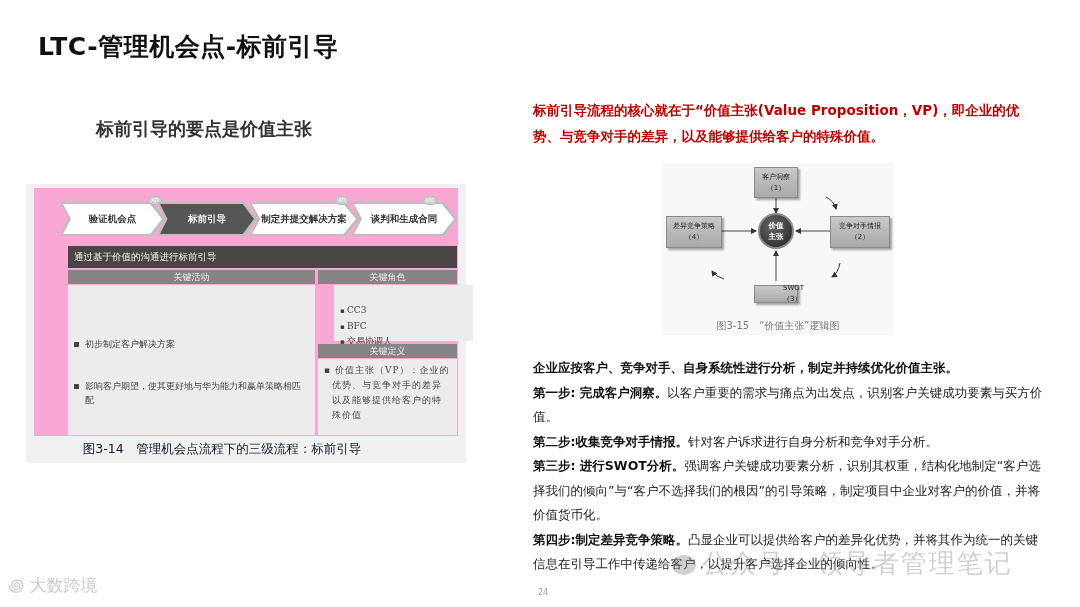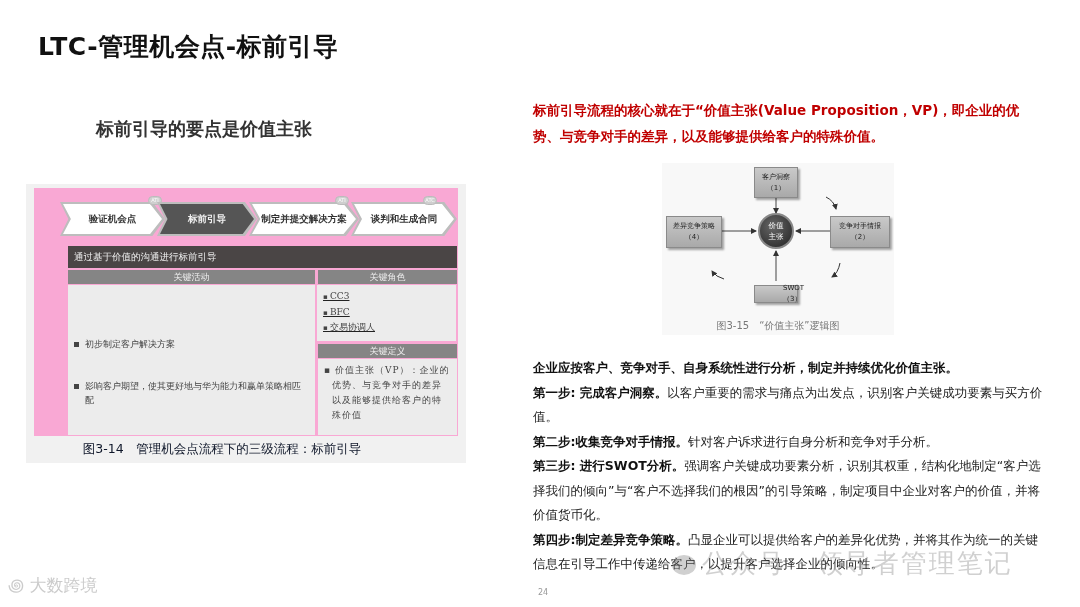--- a/index.html
+++ b/index.html
@@ -29,21 +29,21 @@
   .role-item { font-family: "DejaVu Serif", serif; font-size: 9px; color: #444; line-height: 14.5px; }
   .role-item::before { content: "▪ "; font-size: 7px; }
   .def-text { font-family: "DejaVu Serif", serif; font-size: 9px; color: #444; line-height: 15px; letter-spacing: 1px; }
   .fig14-caption { position: absolute; left: 0; width: 392px; top: 257px; text-align: center; font-size: 12.5px; color: #0f172a; }
 
   
   .red-lead { position: absolute; left: 533px; top: 97px; width: 510px; font-size: 13.5px; font-weight: bold; color: #c00000; line-height: 26px; }
 
   .fig15 { position: absolute; left: 662px; top: 163px; width: 232px; height: 172px; background: #f8f8f8; }
   .box { position: absolute; background: linear-gradient(#c9c9c9, #a9a9a9); border: 1px solid #8a8a8a; box-shadow: 2px 2px 2px rgba(0,0,0,0.35); font-size: 7px; color: #222; text-align: center; line-height: 11px; display: flex; flex-direction: column; justify-content: center; }
-  .hub { position: absolute; left: 96px; top: 50px; width: 36px; height: 36px; border-radius: 50%; background: radial-gradient(circle at 40% 35%, #666, #222); border: 2px solid #888; color: #fff; font-size: 7.5px; line-height: 11px; text-align: center; display: flex; flex-direction: column; justify-content: center; }
+  .hub { position: absolute; left: 96px; top: 50px; width: 36px; height: 36px; border-radius: 50%; background: radial-gradient(circle at 40% 35%, #666, #222); border: 2px solid #888; color: #fff; font-size: 7.5px; line-height: 11px; text-align: center; display: flex; flex-direction: column; justify-content: center; font-weight: bold; }
   .fig15-caption { position: absolute; left: 0; width: 232px; top: 156px; text-align: center; font-size: 10px; color: #777; }
   .arrow-svg { position: absolute; left: 0; top: 0; }
 
   .steps { position: absolute; left: 533px; top: 356px; width: 510px; font-size: 12.5px; color: #222; line-height: 24.5px; }
   .steps b { font-weight: bold; color: #111; }
   .page-num { position: absolute; left: 538px; top: 588px; font-size: 8px; color: #999; }
 
   .wm-right { position: absolute; left: 672px; top: 546px; font-size: 26px; color: rgba(120,120,120,0.35); letter-spacing: 2px; white-space: nowrap; }
   .wm-right .wm-icon { display: inline-block; width: 24px; height: 20px; border-radius: 50%; background: rgba(120,120,120,0.35); vertical-align: middle; margin-right: 6px; }
   .wm-left { position: absolute; left: 8px; top: 572px; font-size: 17px; color: rgba(160,160,160,0.55); white-space: nowrap; }
@@ -79,21 +79,21 @@
     </div>
 
     <div class="banner">通过基于价值的沟通进行标前引导</div>
 
     <div class="col-head" style="left:34px;top:82px;width:247px;">关键活动</div>
     <div class="panel" style="left:34px;top:97px;width:247px;height:150px;"></div>
     <div class="act-item" style="top:149px;"><span class="sq"></span><span>初步制定客户解决方案</span></div>
     <div class="act-item" style="top:191px;width:230px;padding-left:11px;text-indent:-11px;"><span class="sq"></span><span>影响客户期望，使其更好地与华为能力和赢单策略相匹配</span></div>
 
     <div class="col-head" style="left:284px;top:82px;width:139px;">关键角色</div>
-    <div class="panel" style="left:283px;top:97px;width:139px;height:56px;padding:4px 6px;text-decoration:underline;">
+    <div class="panel" style="left:300px;top:97px;width:139px;height:56px;padding:18px 6px;">
       <div class="role-item">CC3</div>
       <div class="role-item">BFC</div>
       <div class="role-item">交易协调人</div>
     </div>
     <div class="col-head" style="left:284px;top:156px;width:139px;">关键定义</div>
     <div class="panel" style="left:284px;top:171px;width:139px;height:76px;padding:4px 6px 0 14px;">
       <div class="def-text" style="text-indent:-8px;">▪ <span>价值主张（VP）：企业的优势、与竞争对手的差异以及能够提供给客户的特殊价值</span></div>
     </div>
   </div>
   <div class="fig14-caption">图3-14　管理机会点流程下的三级流程：标前引导</div>

